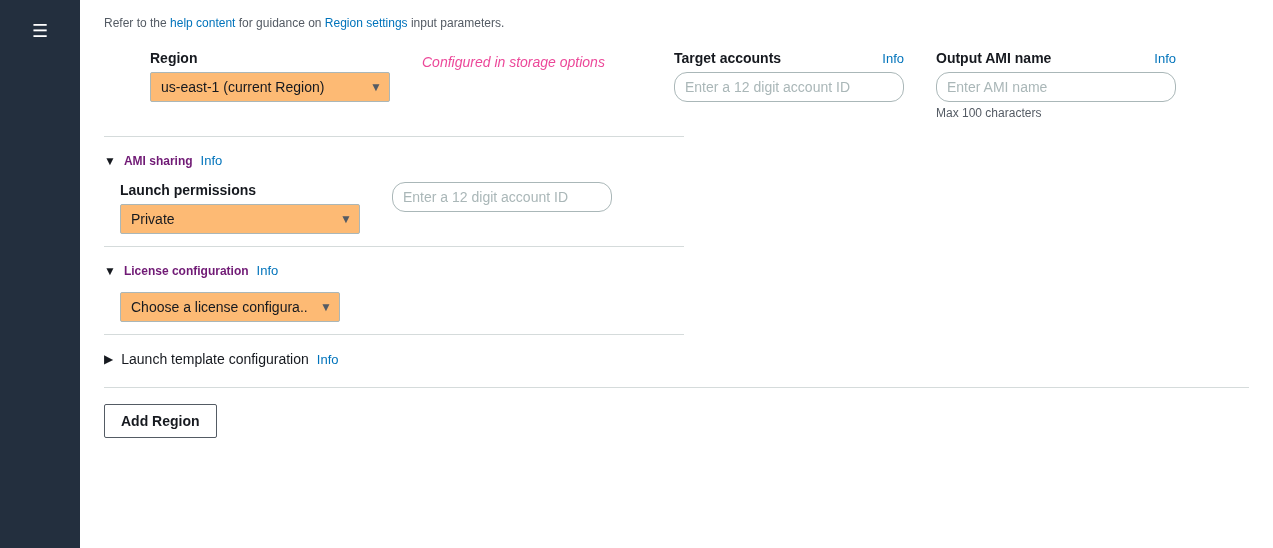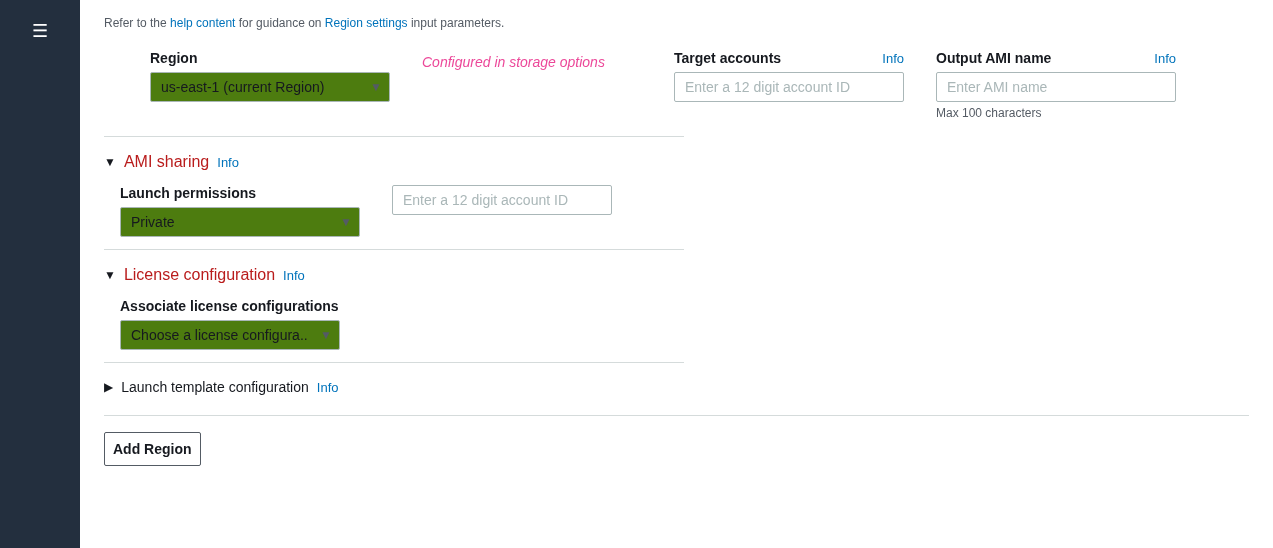--- a/index.html
+++ b/index.html
@@ -86,42 +86,42 @@
     .select-wrapper {
       position: relative;
       display: inline-block;
       width: 100%;
     }
     .select-wrapper select {
       width: 100%;
       padding: 6px 30px 6px 10px;
       border: 1px solid #aab7b8;
       border-radius: 2px;
-      background: #4d7c0f;
+      background: #fdba74;
       font-size: 14px;
       color: #16191f;
       appearance: none;
       -webkit-appearance: none;
       cursor: pointer;
     }
     .select-wrapper .chevron {
       position: absolute;
       right: 8px;
       top: 50%;
       transform: translateY(-50%);
       pointer-events: none;
       color: #545b64;
       font-size: 12px;
     }
 
     .text-input {
       width: 100%;
       padding: 6px 10px;
       border: 1px solid #aab7b8;
-      border-radius: 2px;
+      border-radius: 13px;
       font-size: 14px;
       color: #16191f;
       background: #ffffff;
     }
     .text-input::placeholder {
       color: #aab7b8;
     }
 
     .static-text {
       font-size: 14px;
@@ -155,23 +155,23 @@
       align-items: center;
       gap: 8px;
       margin-bottom: 14px;
       cursor: pointer;
     }
     .section-header .triangle {
       font-size: 12px;
       color: #16191f;
     }
     .section-header .section-title {
-      font-size: 16px;
-      font-weight: 400;
-      color: #b91c1c;
+      font-size: 12px;
+      font-weight: 700;
+      color: #701a75;
     }
 
     
     .ami-grid {
       display: grid;
       grid-template-columns: 240px 1fr;
       gap: 0 32px;
       padding-left: 16px;
     }
 
@@ -194,21 +194,21 @@
 
     
     .bottom-divider {
       border: none;
       border-top: 1px solid #d5dbdb;
       margin: 20px 0 16px 0;
     }
 
     
     .add-region-btn {
-      padding: 8px 8px;
+      padding: 8px 16px;
       border: 1px solid #545b64;
       border-radius: 2px;
       background: #ffffff;
       font-size: 14px;
       font-weight: 600;
       color: #16191f;
       cursor: pointer;
     }
 
     
@@ -298,21 +298,20 @@
   
   <div class="collapsible-section">
     <hr class="section-divider">
     <div class="section-header">
       <span class="triangle">▼</span>
       <span class="section-title">License configuration</span>
       <a href="#" class="info-link">Info</a>
     </div>
 
     <div class="license-grid">
-      <div class="field-label">Associate license configurations</div>
       <div class="select-wrapper" style="max-width:220px">
         <select><option>Choose a license configura...</option></select>
         <span class="chevron">▼</span>
       </div>
     </div>
   </div>
 
   
   <div class="collapsible-section">
     <hr class="section-divider">

